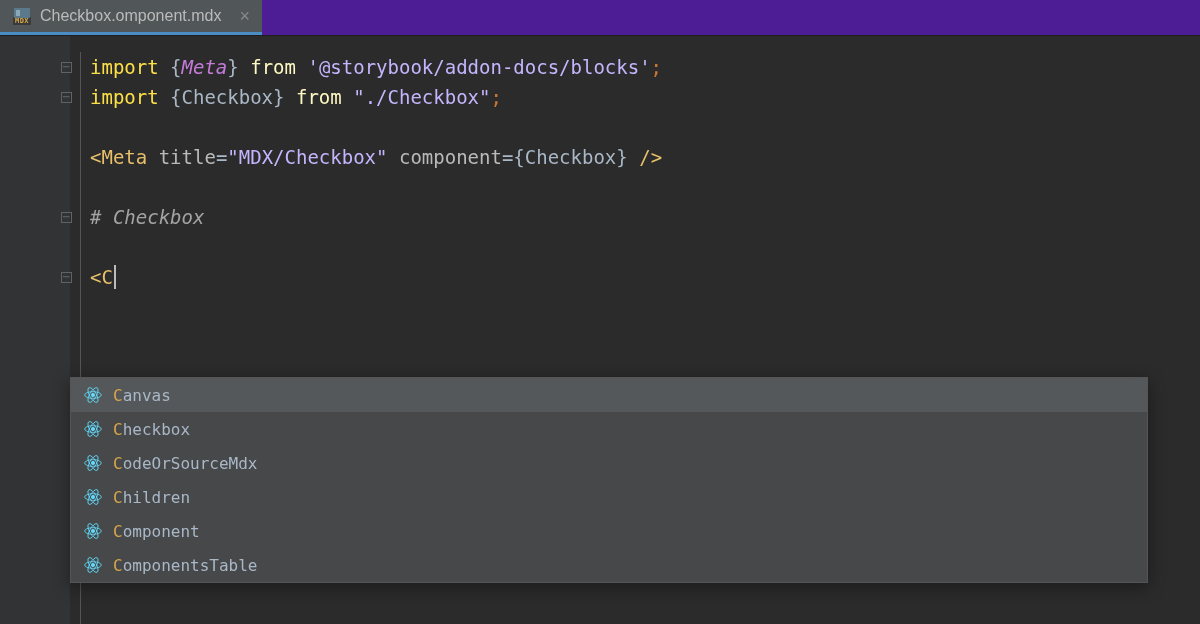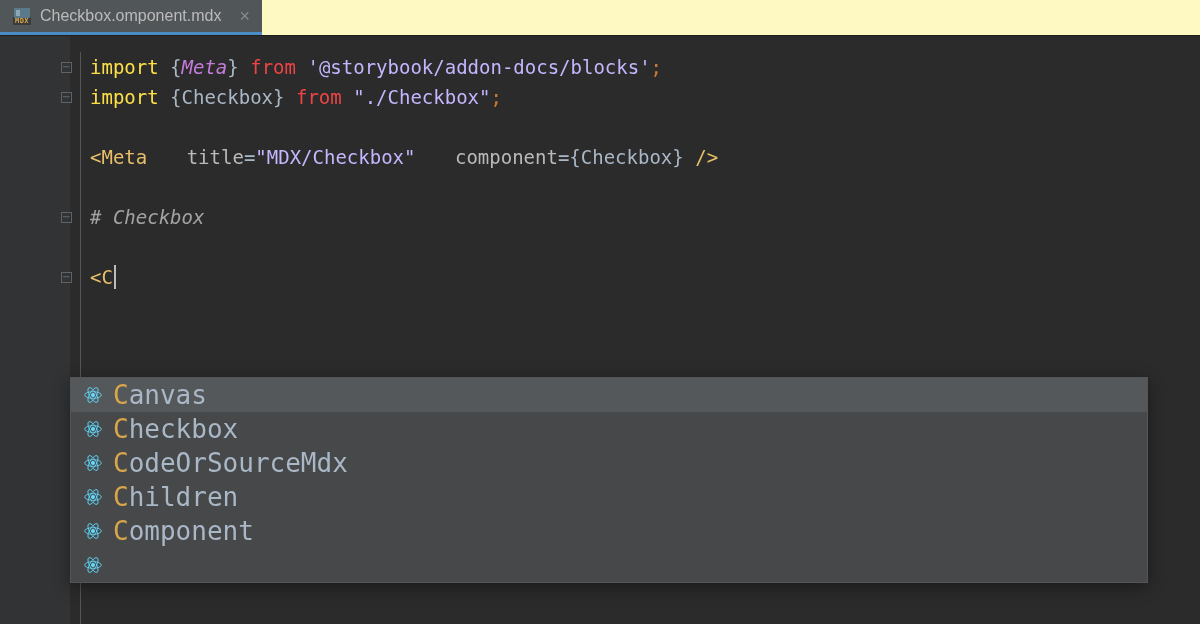--- a/index.html
+++ b/index.html
@@ -9,21 +9,21 @@
     }
     body {
       background: #2b2b2b;
       font-family: 'Menlo', 'Monaco', 'Consolas', monospace;
       color: #a9b7c6;
       overflow: hidden;
       width: 1200px;
       height: 624px;
     }
     .tab-bar {
-      background: #fef9c3;
+      background: #4c1d95;
       height: 36px;
       display: flex;
       align-items: stretch;
       border-bottom: 1px solid #1e1e1e;
     }
     .tab {
       display: flex;
       align-items: center;
       padding: 0 12px;
       background: #515658;
@@ -105,25 +105,25 @@
       left: 80px;
       top: 16px;
       bottom: 0;
       width: 1px;
       background: #555555;
     }
     .kw-import { color: #fde047; }
     .brace { color: #a9b7c6; }
     .meta-tag { color: #c57bdb; font-style: italic; }
     .identifier { color: #a9b7c6; }
-    .kw-from { color: #ef4444; }
+    .kw-from { color: #fef9c3; }
     .string { color: #c4b5fd; }
     .semi { color: #cc7832; }
     .tag-open { color: #e8bf6a; }
-    .attr-name { color: #bababa; margin-left: 28px; }
+    .attr-name { color: #bababa; }
     .attr-eq { color: #a9b7c6; }
     .comment { color: #a3a3a3; font-style: italic; }
     .typed-char { color: #e8bf6a; }
     
     .cursor {
       display: inline-block;
       width: 2px;
       height: 24px;
       background: #bbbbbb;
       vertical-align: middle;
@@ -138,21 +138,21 @@
       background: #46484a;
       border: 1px solid #555555;
       box-shadow: 0 4px 16px rgba(0,0,0,0.4);
     }
     .autocomplete-item {
       display: flex;
       align-items: center;
       height: 34px;
       padding: 0 12px;
       gap: 10px;
-      font-size: 26px;
+      font-size: 16px;
     }
     .autocomplete-item.selected {
       background: #55585a;
     }
     .react-icon {
       width: 20px;
       height: 20px;
       flex-shrink: 0;
     }
     .ac-text {
@@ -295,15 +295,16 @@
 </svg>
         <span class="ac-text"><span class="ac-match">C</span>omponent</span>
       </div>
       <div class="autocomplete-item">
         <svg class="react-icon" viewBox="0 0 24 24" fill="none" stroke="#61dafb" stroke-width="1">
   <circle cx="12" cy="12" r="2" fill="#61dafb"></circle>
   <ellipse cx="12" cy="12" rx="10" ry="4"></ellipse>
   <ellipse cx="12" cy="12" rx="10" ry="4" transform="rotate(60 12 12)"></ellipse>
   <ellipse cx="12" cy="12" rx="10" ry="4" transform="rotate(-60 12 12)"></ellipse>
 </svg>
+        <span class="ac-text"><span class="ac-match">C</span>omponentsTable</span>
       </div>
     </div>
 </div>
 
 </body></html>

